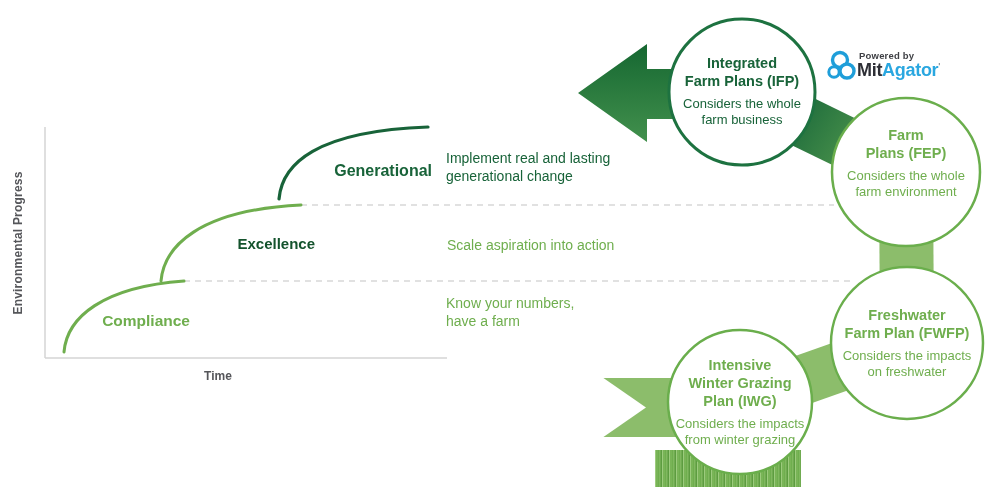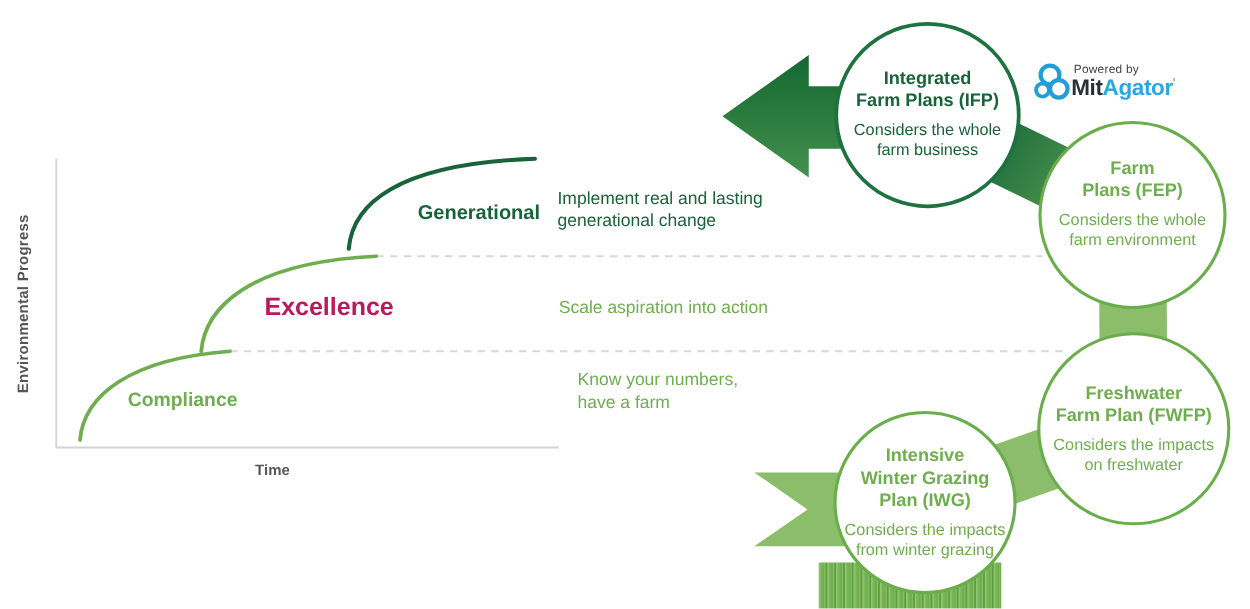--- a/index.html
+++ b/index.html
@@ -15,41 +15,41 @@
     left:-62px;top:236px;width:160px;text-align:center;
     transform:rotate(-90deg);transform-origin:center;
     font-size:12px;font-weight:bold;color:#55565a;letter-spacing:.2px;
   }
   .x-axis-label{
     left:150px;top:369px;width:136px;text-align:center;
     font-size:12px;font-weight:bold;color:#55565a;
   }
   .stage-label{font-weight:bold;text-align:right;}
   .stage-compliance{left:70px;top:312px;width:120px;font-size:15.5px;color:#6fae4e;}
-  .stage-excellence{left:195px;top:235px;width:120px;font-size:20px;color:#be185d;}
+  .stage-excellence{left:195px;top:235px;width:120px;font-size:15px;color:#14532d;}
   .stage-generational{left:312px;top:162px;width:120px;font-size:16px;color:#186339;}
   
   .note{width:220px;font-size:14px;line-height:18px;}
   .note-generational{left:446px;top:149px;color:#186339;}
   .note-excellence{left:447px;top:236px;color:#6fae4e;}
-  .note-compliance{left:462px;top:294px;color:#6fae4e;}
+  .note-compliance{left:446px;top:294px;color:#6fae4e;}
   
   .bubble-text{text-align:center;}
   .bubble-title{font-weight:bold;font-size:14.5px;line-height:18px;}
   .bubble-desc{font-size:13px;line-height:16px;margin-top:6px;}
   .dark{color:#186339;}
   .mid{color:#6fae4e;}
   .bt-ifp{left:667px;top:54px;width:150px;}
   .bt-fep{left:831px;top:126px;width:150px;}
   .bt-fwfp{left:822px;top:306px;width:170px;}
   .bt-iwg{left:660px;top:356px;width:160px;}
   
   .logo{left:826px;top:47px;width:120px;height:38px;}
   .logo-rings{position:absolute;left:0;top:2px;}
-  .logo-powered{position:absolute;left:33px;top:3px;font-size:9.5px;font-weight:normal;color:#3f4045;letter-spacing:.2px;}
+  .logo-powered{position:absolute;left:33px;top:3px;font-size:9.5px;font-weight:bold;color:#3f4045;letter-spacing:.2px;}
   .logo-brand{position:absolute;left:31px;top:13px;font-size:18px;font-weight:bold;letter-spacing:-0.3px;}
   .logo-brand .b-dark{color:#2e2f36;}
   .logo-brand .b-blue{color:#2aa7e0;}
   .logo-brand .b-tm{font-size:9px;color:#8a8f94;vertical-align:super;}
 </style>
 </head>
 <body>
 
 <div class="canvas">
 

